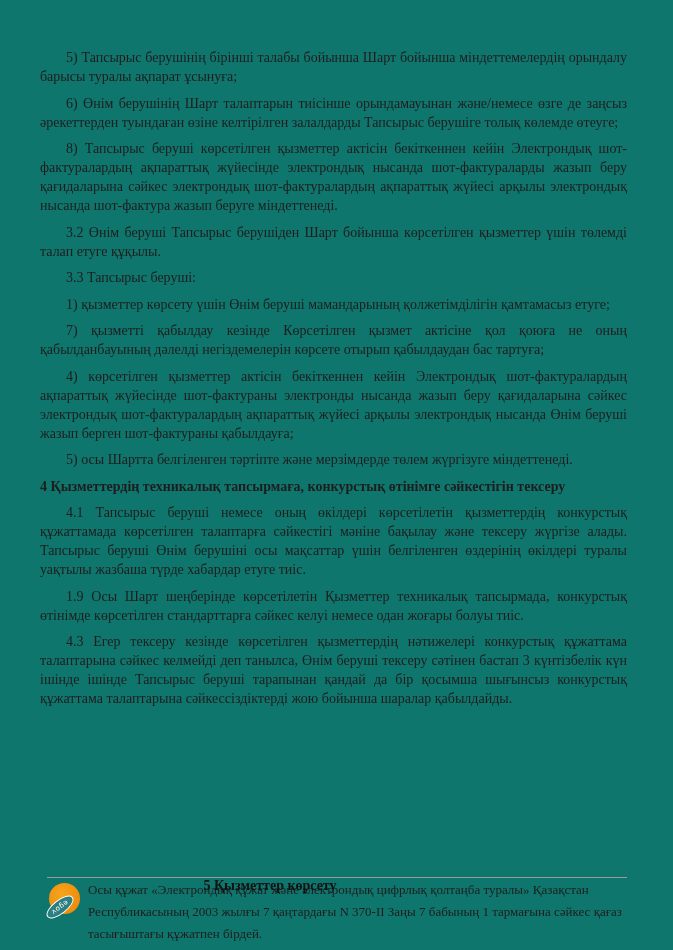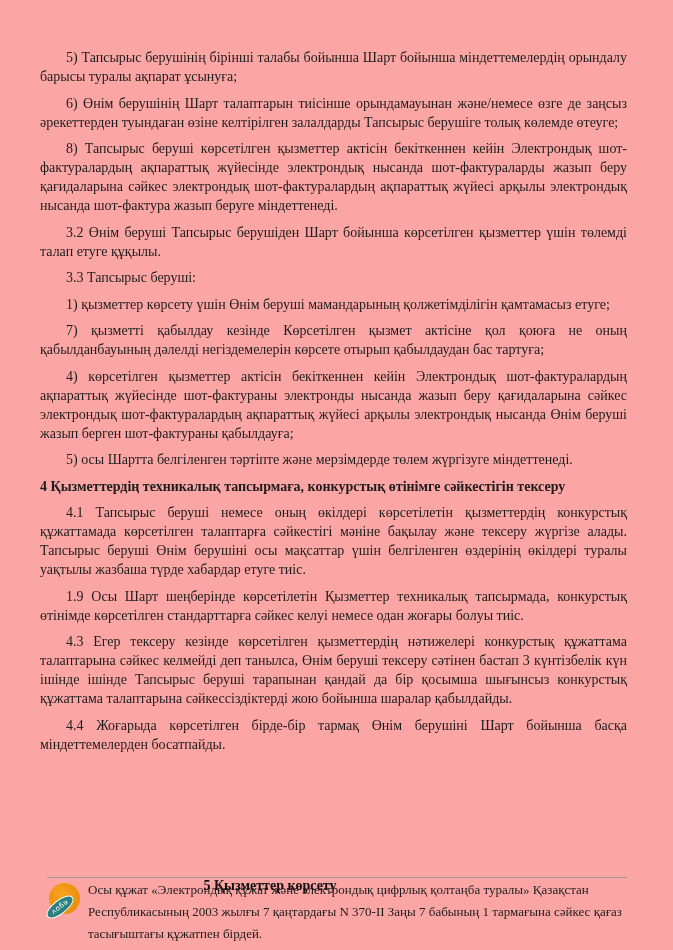--- a/index.html
+++ b/index.html
@@ -7,21 +7,21 @@
     padding: 0;
     width: 673px;
     height: 950px;
     overflow: hidden;
     background: #fdfdfc;
   }
   .page {
     position: relative;
     width: 673px;
     height: 950px;
-    background: #fca5a5;
+    background: #0f766e;
     font-family: "Liberation Serif", serif;
     color: #1d1d1d;
   }
   .content {
     position: absolute;
     left: 40px;
     top: 48px;
     width: 587px;
   }
   .content p {
@@ -117,21 +117,20 @@
     <p>3.2 Өнім беруші Тапсырыс берушіден Шарт бойынша көрсетілген қызметтер үшін төлемді талап етуге құқылы.</p>
     <p>3.3 Тапсырыс беруші:</p>
     <p>1) қызметтер көрсету үшін Өнім беруші мамандарының қолжетімділігін қамтамасыз етуге;</p>
     <p>7) қызметті қабылдау кезінде Көрсетілген қызмет актісіне қол қоюға не оның қабылданбауының дәлелді негіздемелерін көрсете отырып қабылдаудан бас тартуға;</p>
     <p>4) көрсетілген қызметтер актісін бекіткеннен кейін Электрондық шот-фактуралардың ақпараттық жүйесінде шот-фактураны электронды нысанда жазып беру қағидаларына сәйкес электрондық шот-фактуралардың ақпараттық жүйесі арқылы электрондық нысанда Өнім беруші жазып берген шот-фактураны қабылдауға;</p>
     <p>5) осы Шартта белгіленген тәртіпте және мерзімдерде төлем жүргізуге міндеттенеді.</p>
     <p class="sec-heading">4 Қызметтердің техникалық тапсырмаға, конкурстық өтінімге сәйкестігін тексеру</p>
     <p>4.1 Тапсырыс беруші немесе оның өкілдері көрсетілетін қызметтердің конкурстық құжаттамада көрсетілген талаптарға сәйкестігі мәніне бақылау және тексеру жүргізе алады. Тапсырыс беруші Өнім берушіні осы мақсаттар үшін белгіленген өздерінің өкілдері туралы уақтылы жазбаша түрде хабардар етуге тиіс.</p>
     <p>1.9 Осы Шарт шеңберінде көрсетілетін Қызметтер техникалық тапсырмада, конкурстық өтінімде көрсетілген стандарттарға сәйкес келуі немесе одан жоғары болуы тиіс.</p>
     <p>4.3 Егер тексеру кезінде көрсетілген қызметтердің нәтижелері конкурстық құжаттама талаптарына сәйкес келмейді деп танылса, Өнім беруші тексеру сәтінен бастап 3 күнтізбелік күн ішінде ішінде Тапсырыс беруші тарапынан қандай да бір қосымша шығынсыз конкурстық құжаттама талаптарына сәйкессіздіктерді жою бойынша шаралар қабылдайды.</p>
-    <p>4.4 Жоғарыда көрсетілген бірде-бір тармақ Өнім берушіні Шарт бойынша басқа міндеттемелерден босатпайды.</p>
   </div>
 
   <div class="footer-rule"></div>
 
   <div class="section5-heading">5 Қызметтер көрсету</div>
 
   <div class="stamp">
     <div class="stamp-circle"></div>
     <div class="stamp-band">
       <span>egov</span>

